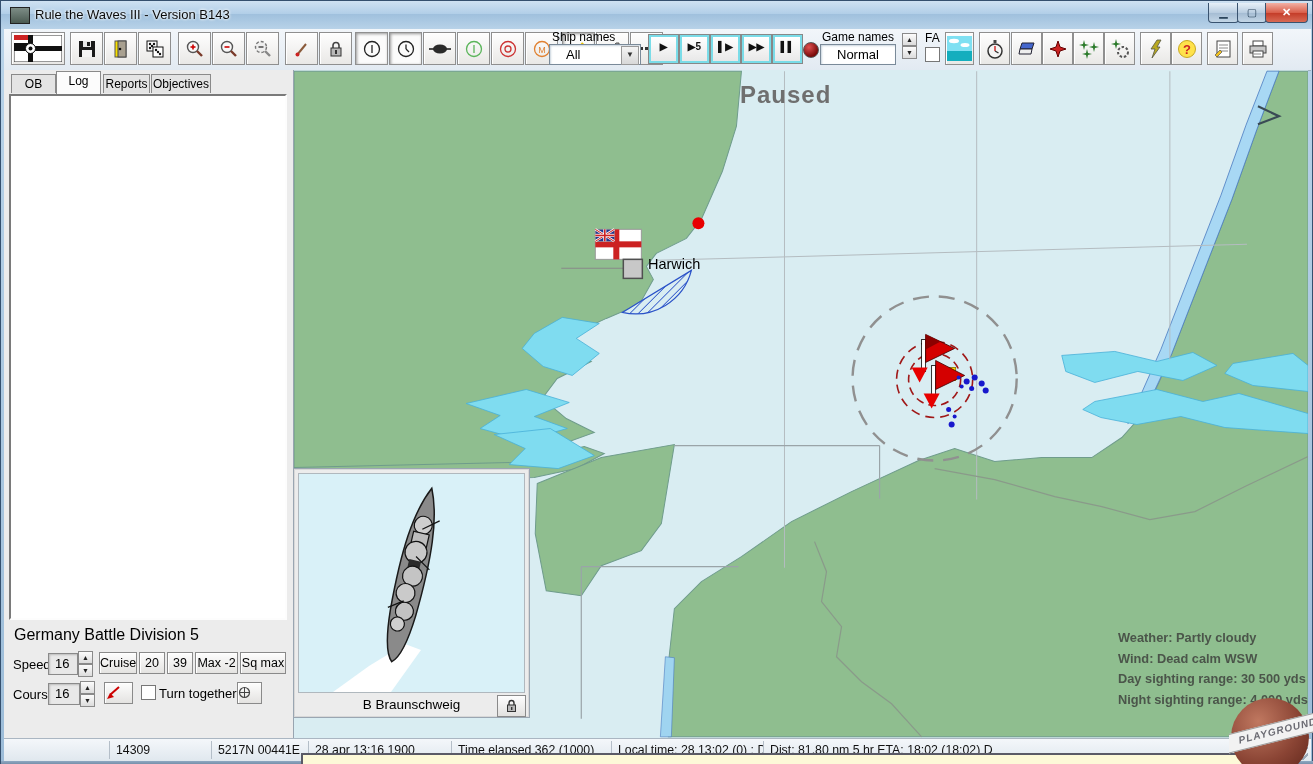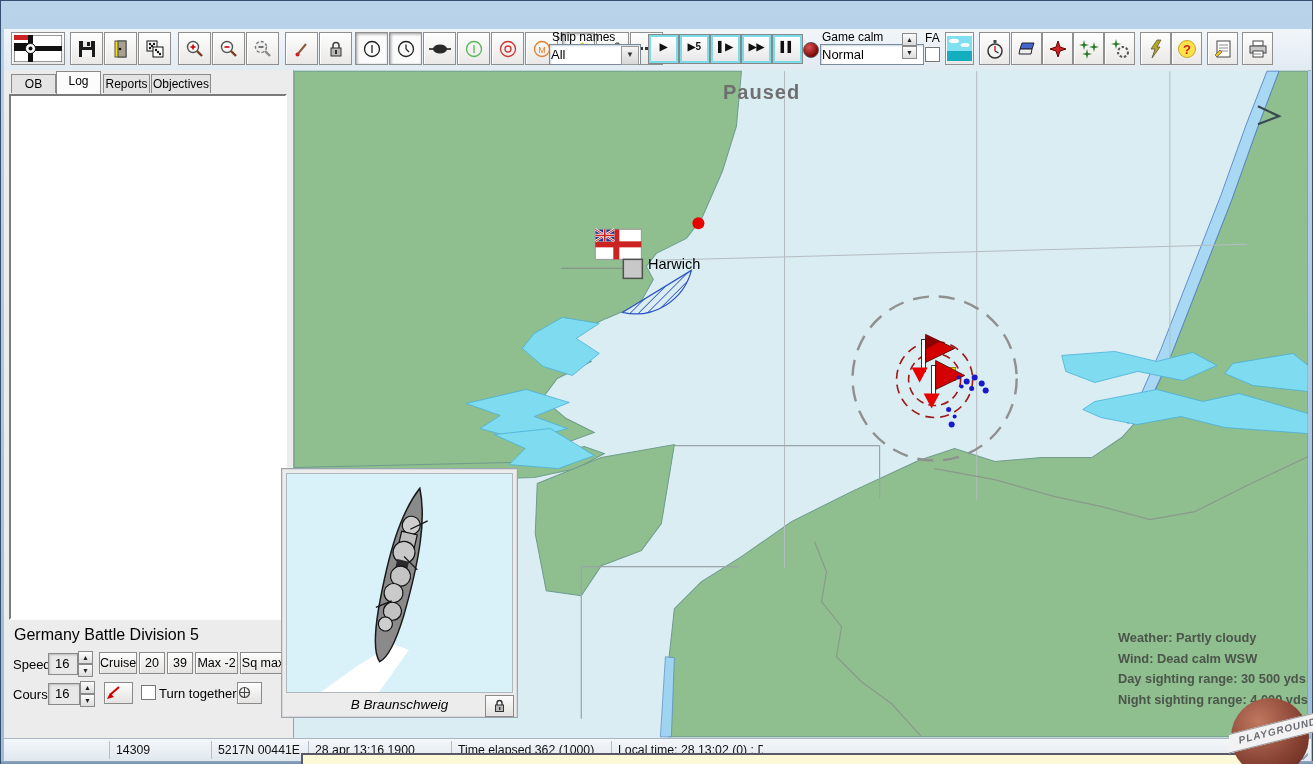--- a/index.html
+++ b/index.html
@@ -22,21 +22,21 @@
   
   #toolbar{position:absolute;left:3px;top:28px;width:1307px;height:41px;
     background:linear-gradient(#f2f6fa,#e2eaf2);border-bottom:1px solid #9fb0bf;}
   .tbtn{position:absolute;top:3px;height:33px;background:linear-gradient(#fefefe,#e9e8e6);
     border:1px solid #8f8f8f;box-shadow:inset 1px 1px 0 #fff;box-sizing:border-box;
     display:flex;align-items:center;justify-content:center;}
   .tbtn.pressed{background:#fbfbfb;box-shadow:inset 1px 1px 3px #9a9a9a;}
   .tlabel{position:absolute;top:1px;font-size:12px;color:#000;}
   .combo{position:absolute;height:21px;background:#fff;border:1px solid #7a8a99;
     box-shadow:inset 1px 1px 2px #c9d4de;font-size:13px;color:#000;
-    line-height:19px;padding-left:1px;box-sizing:border-box;}
+    line-height:19px;padding-left:16px;box-sizing:border-box;}
   .combo .drop{position:absolute;right:1px;top:1px;width:16px;height:17px;
     background:linear-gradient(#f4f4f4,#d8d8d8);border:1px solid #999;
     font-size:8px;text-align:center;line-height:16px;color:#333;}
   .playbtn{position:absolute;top:6px;width:25px;height:24px;border:2px solid #7adce8;
     outline:1px solid #888;background:linear-gradient(#fff,#e8e8e8);
     font-size:10px;font-weight:bold;text-align:center;line-height:20px;color:#111;}
   .spin{position:absolute;width:15px;height:26px;top:4px;}
   .spin div{height:13px;background:linear-gradient(#fcfcfc,#dcdcdc);border:1px solid #8a8a8a;
     font-size:7px;text-align:center;line-height:11px;color:#222;box-sizing:border-box;}
   
@@ -51,26 +51,26 @@
   .ctl-label{position:absolute;font-size:13px;color:#000;}
   .valbox{position:absolute;height:21px;background:#e8e8e8;border:1px solid #8a8a8a;
     box-shadow:inset 1px 1px 2px #bbb;font-size:13px;box-sizing:border-box;
     padding:2px 0 18px 6px;color:#000;}
   .pbtn{position:absolute;height:22px;background:linear-gradient(#fdfdfd,#e4e3e1);
     border:1px solid #8a8a8a;box-shadow:inset 1px 1px 0 #fff;font-size:12.5px;color:#000;
     text-align:center;padding-top:3px;box-sizing:border-box;}
   .chk{position:absolute;width:13px;height:13px;background:#fff;border:1px solid #777;}
   
   #map{position:absolute;left:293px;top:69px;width:1014px;height:668px;background:#d9edf2;overflow:hidden;}
-  #paused{position:absolute;left:429px;top:11px;font-size:20px;font-weight:bold;color:#6f6f6f;letter-spacing:1px;}
+  #paused{position:absolute;left:446px;top:11px;font-size:24px;font-weight:bold;color:#6f6f6f;letter-spacing:1px;}
   #portlabel{position:absolute;left:354px;top:186px;font-size:14.5px;color:#000;}
   #weather{position:absolute;left:824px;top:558px;font-size:12.8px;font-weight:bold;color:#4b554a;line-height:20.5px;white-space:nowrap;}
   
-  #inset{position:absolute;left:280px;top:467px;width:237px;height:250px;background:#ececec;
-    border:1px solid #9aa6b2;box-shadow:0 0 0 1px #d8d8d8 inset;box-sizing:border-box;font-style:italic;}
+  #inset{position:absolute;left:292px;top:467px;width:237px;height:250px;background:#ececec;
+    border:1px solid #9aa6b2;box-shadow:0 0 0 1px #d8d8d8 inset;box-sizing:border-box;}
   #insetwater{position:absolute;left:4px;top:4px;width:227px;height:220px;background:#d9f1f8;border:1px solid #b0b8be;box-sizing:border-box;}
   #insetbar{position:absolute;left:4px;top:226px;width:227px;height:20px;font-size:13.5px;text-align:center;color:#000;padding-top:2px;box-sizing:border-box;}
   #insetlock{position:absolute;left:203px;top:226px;width:27px;height:20px;background:linear-gradient(#fdfdfd,#e2e1df);
     border:1px solid #8a8a8a;display:flex;align-items:center;justify-content:center;}
   
   #statusbar{position:absolute;left:3px;top:737px;width:1307px;height:23px;
     background:linear-gradient(#f4f7fa,#dfe7ee);border-top:1px solid #aab6c2;}
   .spanel{position:absolute;top:2px;height:18px;border-left:1px solid #b4bec8;
     font-size:12.3px;color:#111;padding:2px 0 0 6px;box-sizing:border-box;white-space:nowrap;overflow:hidden;}
   #grip{position:absolute;right:3px;top:8px;width:13px;height:13px;
@@ -86,20 +86,27 @@
   #wm-ribbon{position:absolute;left:-12px;top:26px;width:120px;height:17px;background:#f2f2f2;
     border:1px solid #999;transform:rotate(-14deg);font-size:10px;font-weight:bold;color:#6a6a72;
     text-align:center;line-height:15px;letter-spacing:1px;font-style:italic;}
   svg{display:block;}
 </style>
 </head>
 <body>
 
 <div id="win">
 
+  <div id="titlebar">
+    <div id="titleicon"></div>
+    <div id="titletext">Rule the Waves III - Version B143</div>
+    <div class="winbtn" id="btn-min">▁</div>
+    <div class="winbtn" id="btn-max">▢</div>
+    <div class="winbtn" id="btn-close">✕</div>
+  </div>
 
   <div id="toolbar">
     <div class="tbtn" style="left:7px;width:54px;">
       <svg width="48" height="27" viewBox="0 0 48 27">
         <rect x="0" y="0" width="48" height="27" fill="#fff" stroke="#333" stroke-width="1"></rect>
         <rect x="0" y="11" width="48" height="5" fill="#111"></rect>
         <rect x="14" y="0" width="5" height="27" fill="#111"></rect>
         <rect x="0" y="0" width="14" height="5" fill="#c22"></rect>
         <rect x="0" y="5" width="14" height="3" fill="#fff"></rect>
         <rect x="0" y="8" width="14" height="3" fill="#111"></rect>
@@ -237,22 +244,22 @@
 
     <div class="playbtn" style="left:645px;">▶</div>
     <div class="playbtn" style="left:676px;">▶5</div>
     <div class="playbtn" style="left:707px;">▌▶</div>
     <div class="playbtn" style="left:738px;">▶▶</div>
     <div class="playbtn" style="left:769px;">▌▌</div>
 
     <div style="position:absolute;left:799px;top:13px;width:14px;height:14px;border-radius:50%;
       background:radial-gradient(circle at 35% 30%,#e05050,#7a0a0a 70%);border:1px solid #555;"></div>
 
-    <div class="tlabel" style="left:818px;">Game calm</div>
-    <div class="combo" style="left:816px;top:15px;width:104px;">
+    <div class="tlabel" style="left:818px;">Game names</div>
+    <div class="combo" style="left:816px;top:15px;width:76px;">
       <span>Normal</span>
     </div>
     <div class="spin" style="left:898px;">
       <div>▲</div>
       <div>▼</div>
     </div>
 
     <div class="tlabel" style="left:921px;top:2px;">FA</div>
     <div class="chk" style="left:921px;top:18px;position:absolute;"></div>
 
@@ -501,20 +508,21 @@
     </div>
   </div>
 
   <div id="statusbar">
     <div class="spanel" style="left:2px;width:103px;border-left:none;"></div>
     <div class="spanel" style="left:105px;width:102px;">14309</div>
     <div class="spanel" style="left:207px;width:97px;">5217N 00441E</div>
     <div class="spanel" style="left:304px;width:143px;">28 apr 13:16 1900</div>
     <div class="spanel" style="left:447px;width:160px;">Time elapsed 362 (1000)</div>
     <div class="spanel" style="left:607px;width:152px;">Local time: 28 13:02 (0) : Day</div>
+    <div class="spanel" style="left:759px;width:530px;">Dist: 81,80 nm 5 hr ETA: 18:02 (18:02) D</div>
     <div id="grip"></div>
   </div>
 
   <div id="bottomedge"></div>
   <div id="yellowbar"></div>
 
   <div id="watermark">
     <div id="wm-sphere"></div>
     <div id="wm-ribbon">PLAYGROUND</div>
   </div>

